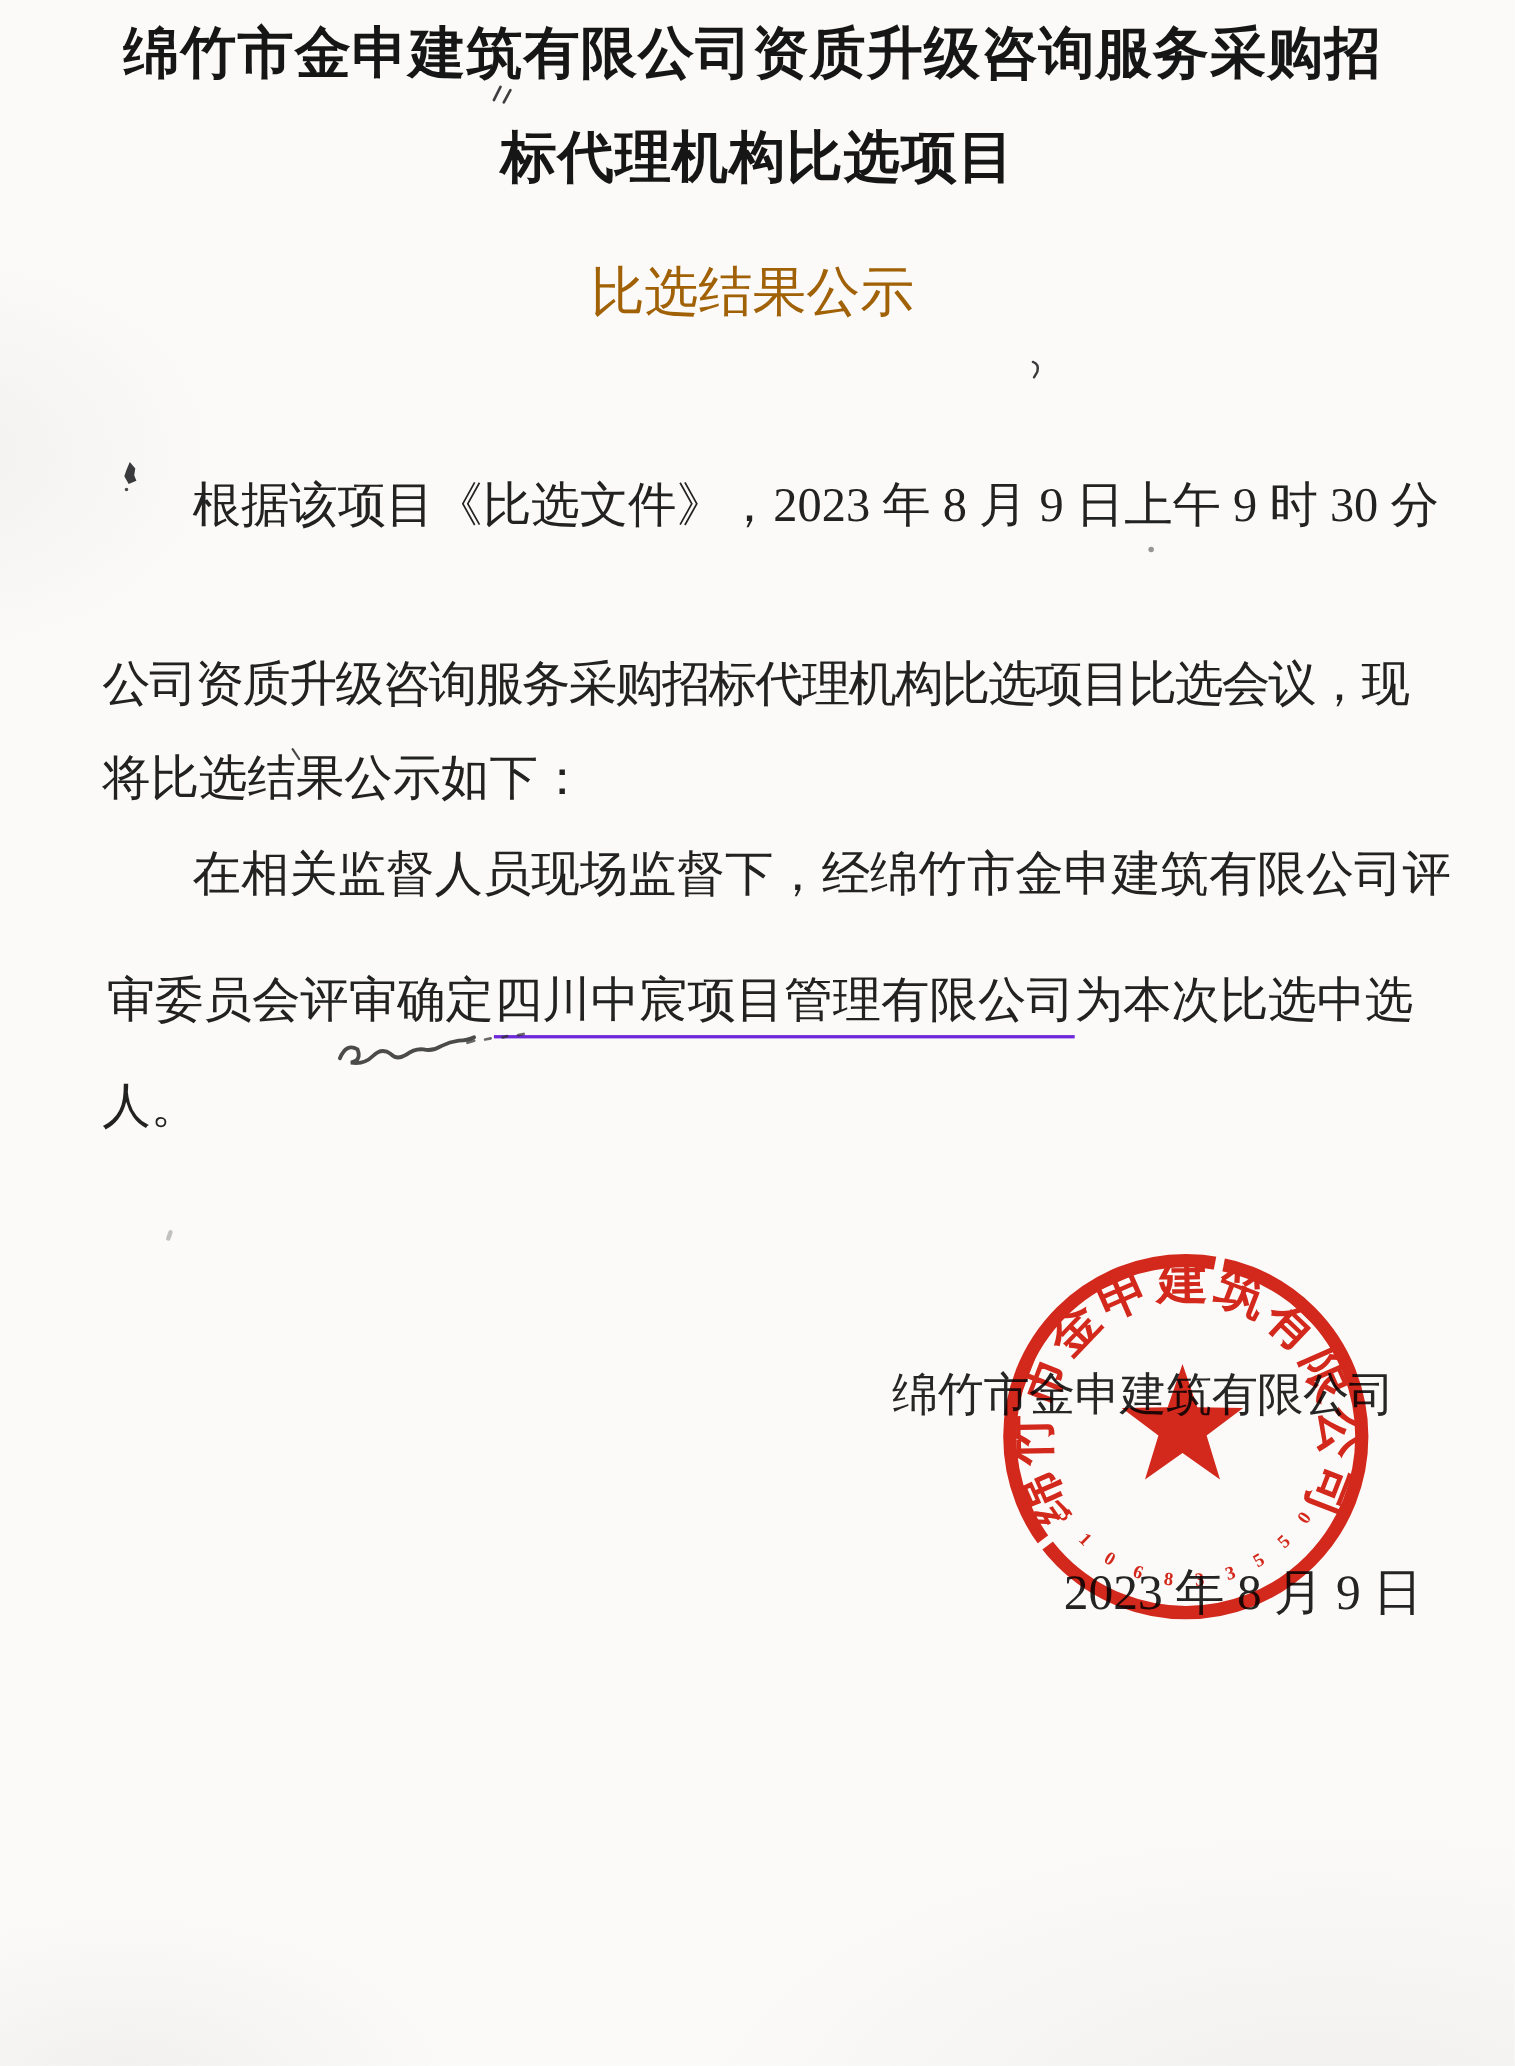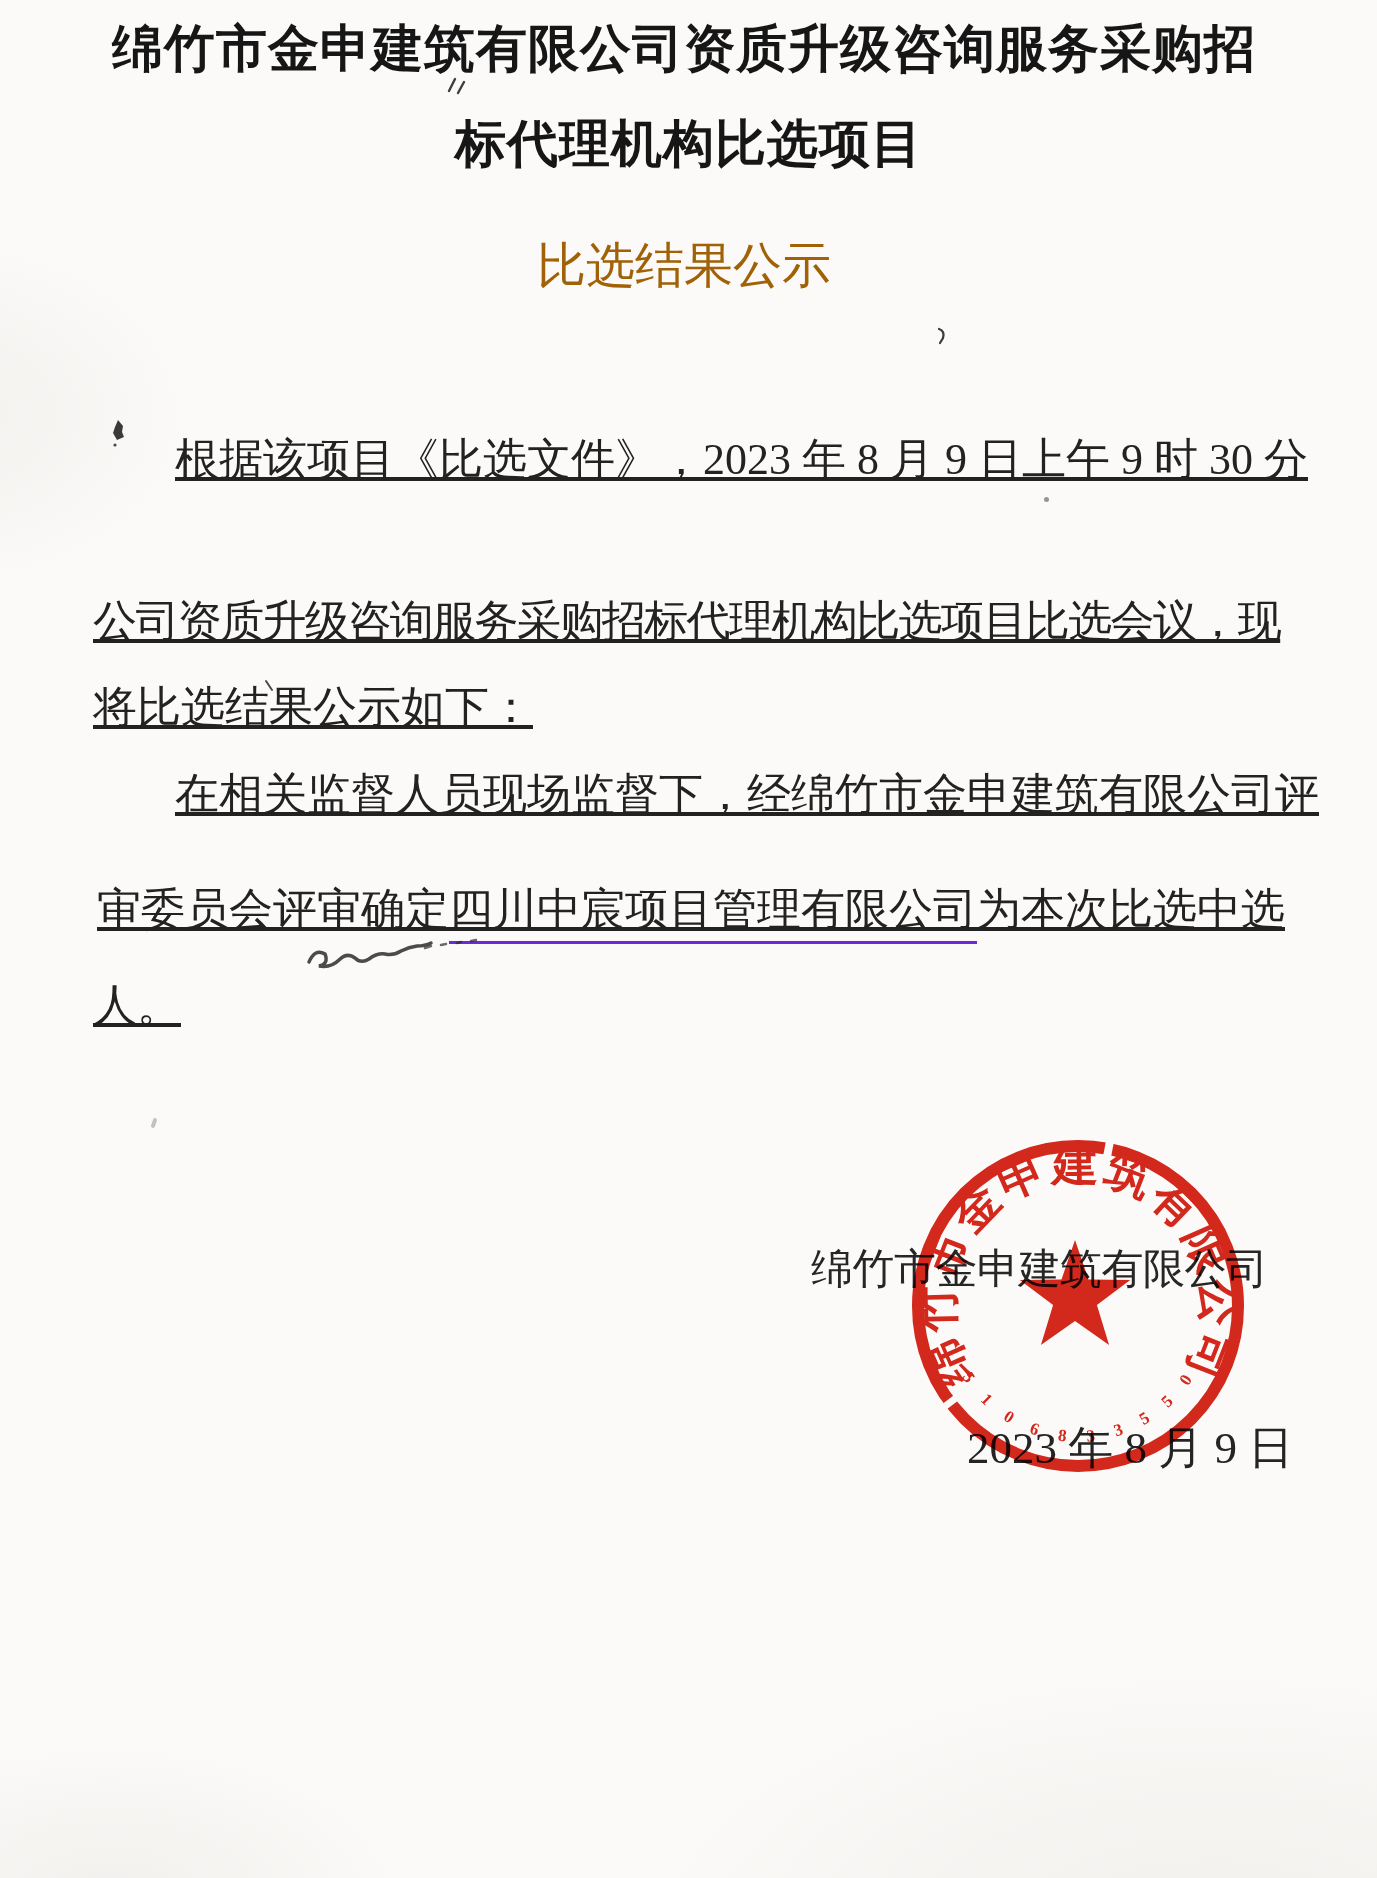--- a/index.html
+++ b/index.html
@@ -12,21 +12,21 @@
       radial-gradient(500px 260px at 8% 101%, rgba(206,204,199,.22), transparent 60%),
       #fbfaf8;
     color:#1e1e1e;
   }
   .page{position:absolute;inset:0;padding-left:24px;}
   .line{position:absolute;white-space:nowrap;line-height:1;}
   .title{font-weight:700;font-size:51px;letter-spacing:1px;color:#161616;}
   .t1{left:112px;top:24px;}
   .t2{left:455px;top:119px;text-align:center;}
   .subtitle{font-size:49px;left:537px;top:241px;color:#a16207;}
-  .body-line{font-size:44px;color:#222;text-decoration:underline;}
+  .body-line{font-size:44px;color:#222;}
   .b1{left:175px;top:438px;}
   .b2{left:93px;top:514px;}
   .b3{left:93px;top:600px;letter-spacing:-1.6px;}
   .b4{left:93px;top:686px;text-align:right;}
   .b5{left:175px;top:773px;}
   .b6{left:97px;top:888px;}
   .b7{left:93px;top:984px;}
   .winner{border-bottom:3px solid #6d28d9;padding-bottom:7px;}
   .sig{left:811px;top:1248px;font-size:42px;letter-spacing:-0.5px;color:#262626;}
   .date{left:967px;top:1426px;font-size:45px;color:#242424;}

